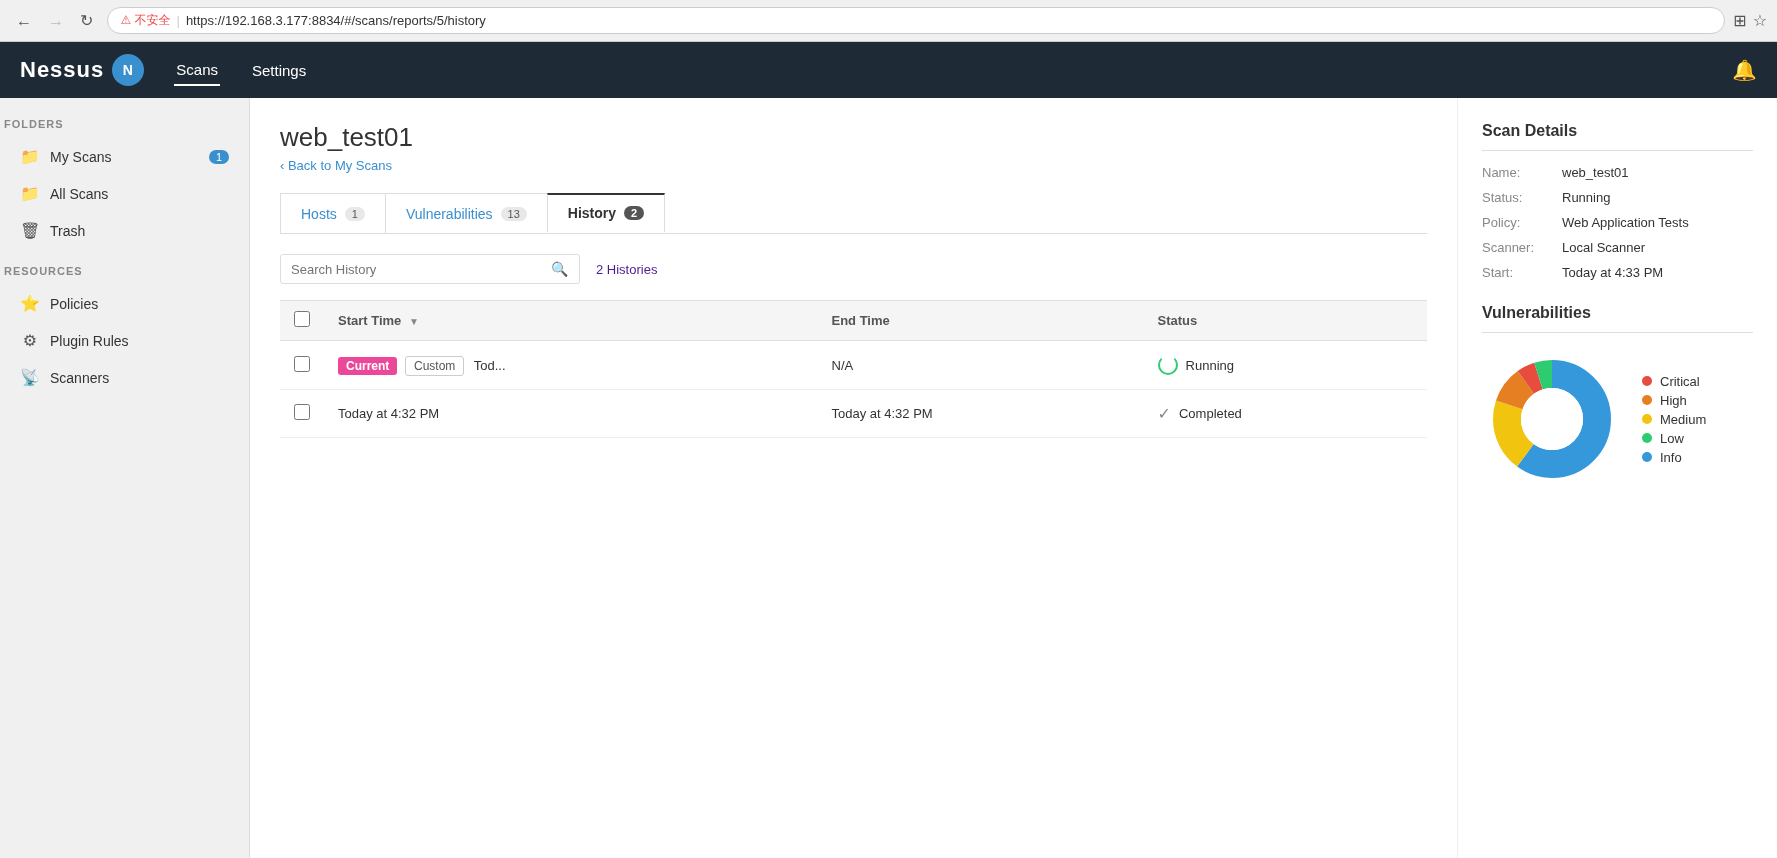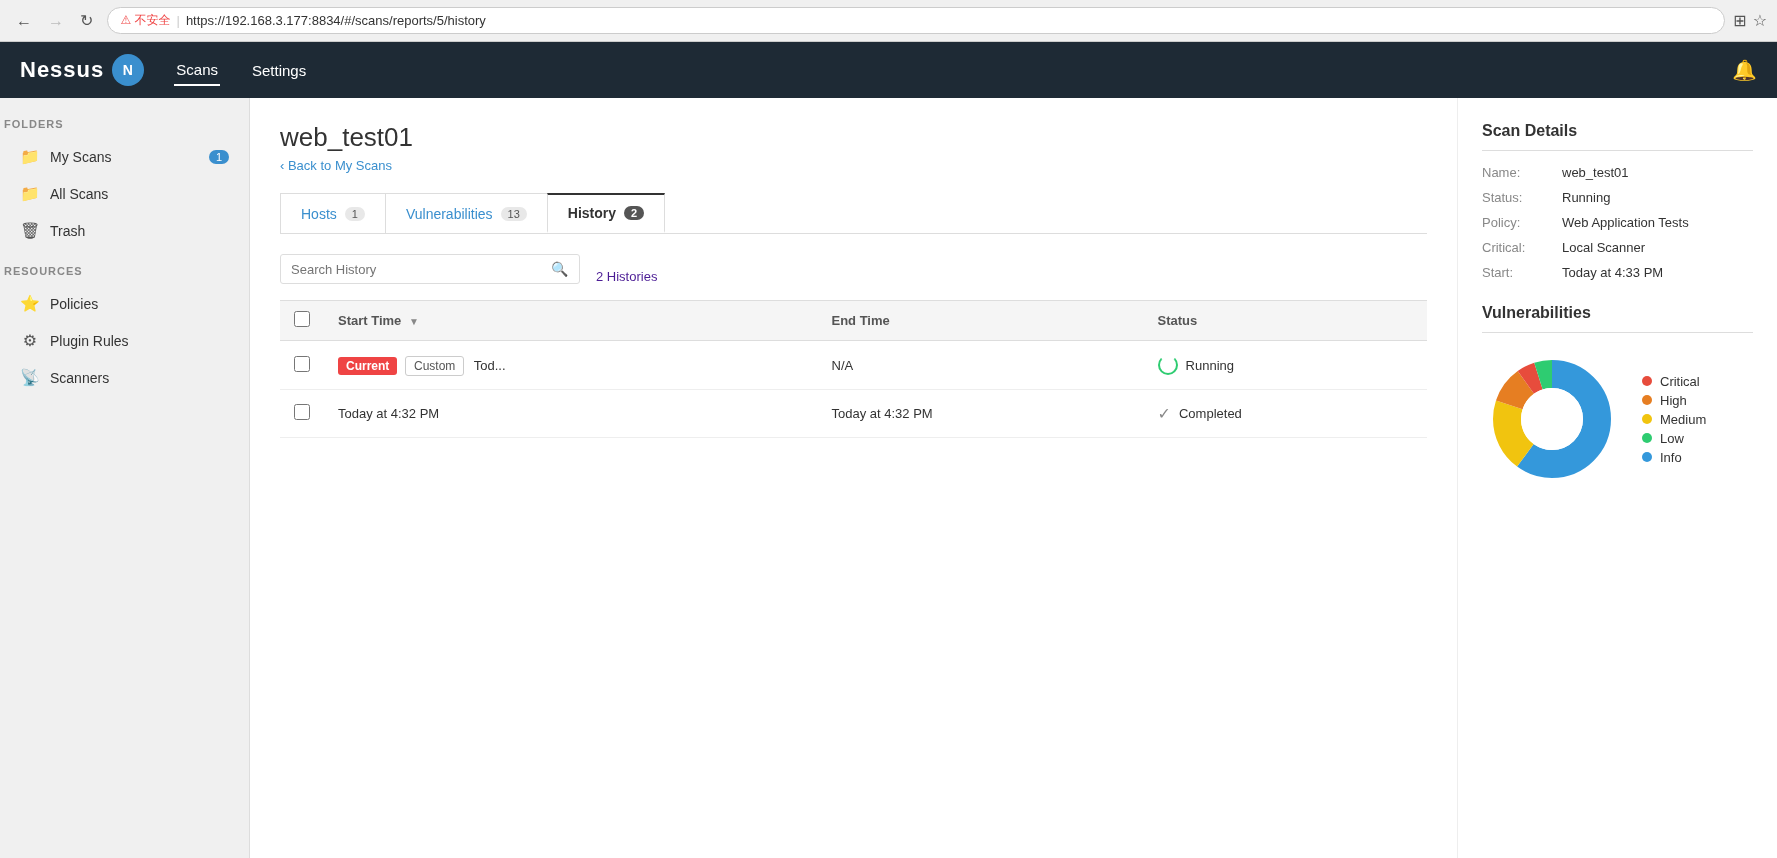--- a/index.html
+++ b/index.html
@@ -126,21 +126,21 @@
       z-index: 1;
     }
     .tab-badge {
       background: #e8e8e8; color: #555;
       border-radius: 10px; padding: 1px 7px; font-size: 11px;
     }
     .tab-btn.active .tab-badge { background: #555; color: white; }
 
     
     .search-row {
-      display: flex; align-items: flex-end; gap: 16px; margin-bottom: 16px;
+      display: flex; align-items: center; gap: 16px; margin-bottom: 16px;
     }
     .search-box {
       display: flex; align-items: center;
       border: 1px solid #ddd; border-radius: 3px;
       padding: 6px 10px; background: white; gap: 8px;
       width: 300px;
     }
     .search-box input {
       border: none; outline: none; font-size: 13px; flex: 1; color: #333;
     }
@@ -156,21 +156,21 @@
     }
     .history-table td {
       padding: 14px 14px; font-size: 13px; color: #333;
       border-bottom: 1px solid #eee;
     }
     .sort-arrow { color: #888; margin-left: 4px; font-size: 10px; }
     .row-checkbox { width: 16px; height: 16px; cursor: pointer; }
 
     
     .tag-current {
-      background: #ef4444; color: white;
+      background: #ec4899; color: white;
       border-radius: 3px; padding: 2px 8px; font-size: 12px;
       font-weight: 600; margin-right: 4px;
     }
     .tag-custom {
       border: 1px solid #ccc; color: #555;
       border-radius: 3px; padding: 2px 8px; font-size: 12px;
       margin-right: 6px;
     }
 
     
@@ -375,21 +375,21 @@
       </div>
       <div class="detail-row">
         <span class="detail-label">Status:</span>
         <span class="detail-value">Running</span>
       </div>
       <div class="detail-row">
         <span class="detail-label">Policy:</span>
         <span class="detail-value">Web Application Tests</span>
       </div>
       <div class="detail-row">
-        <span class="detail-label">Critical:</span>
+        <span class="detail-label">Scanner:</span>
         <span class="detail-value">Local Scanner</span>
       </div>
       <div class="detail-row">
         <span class="detail-label">Start:</span>
         <span class="detail-value">Today at 4:33 PM</span>
       </div>
 
       <div class="vuln-section">
         <div class="vuln-title">Vulnerabilities</div>
         <div class="chart-area">

